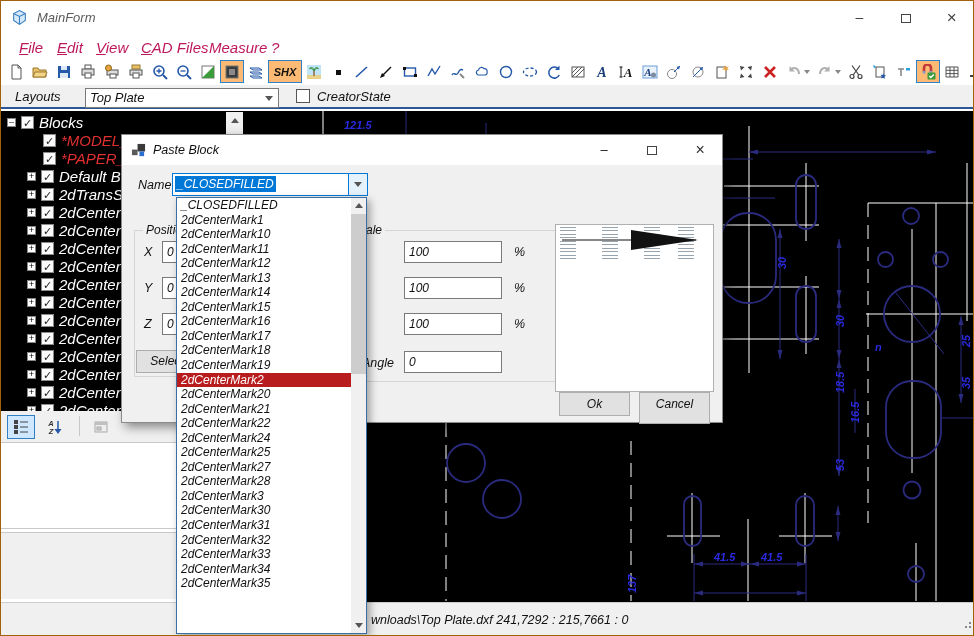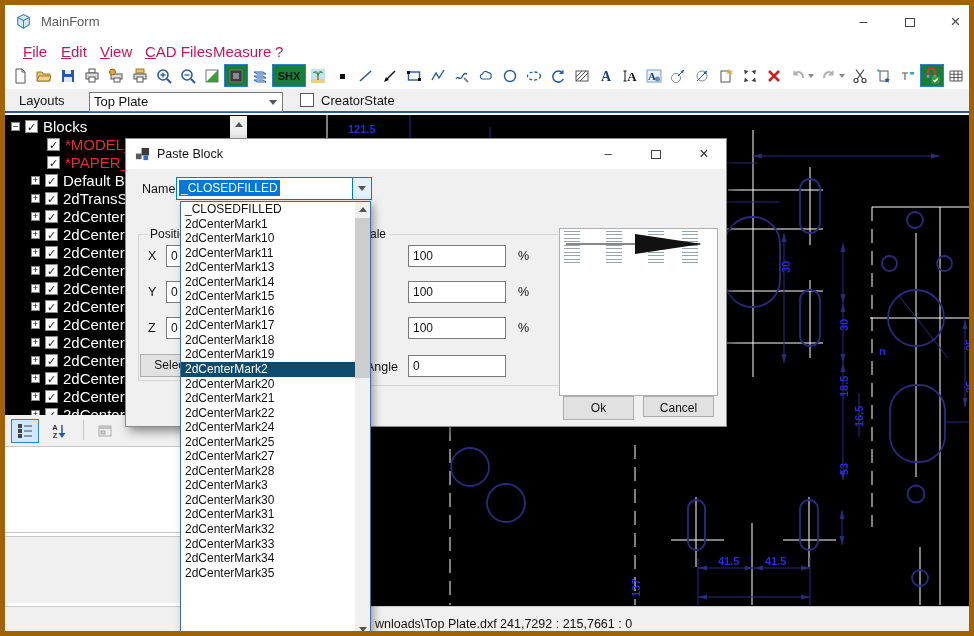--- a/index.html
+++ b/index.html
@@ -1,32 +1,32 @@
 <!DOCTYPE html>
 <html><head>
 <meta charset="utf-8">
 <style>
   html,body{margin:0;padding:0;background:#9aa0a6;font-family:"Liberation Sans","DejaVu Sans",sans-serif;}
   *{box-sizing:border-box;}
-  .win{position:relative;width:974px;height:636px;background:#fff;border:5px solid #a16207;overflow:hidden;}
+  .win{position:relative;width:974px;height:636px;background:#fff;border:1px solid #a16207;overflow:hidden;font-style:italic;}
   .abs{position:absolute;}
   
   .titlebar{position:absolute;left:0;top:0;width:100%;height:33px;background:#fff;}
   .title-text{position:absolute;left:36px;top:9px;font-size:13px;color:#5a5a5a;}
   .wbtn{position:absolute;top:0;width:45px;height:33px;text-align:center;line-height:33px;color:#444;font-size:14px;}
   .maxbox{display:inline-block;width:10px;height:9px;border:1px solid #444;vertical-align:middle;}
   
   .menubar{position:absolute;left:0;top:33px;width:100%;height:24px;background:#fff;font-size:15px;color:#be185d;}
   .mitem{position:absolute;top:3px;padding:2px 4px;}
   .fl::first-letter{text-decoration:underline;}
   
   .toolbar{position:absolute;left:0;top:57px;width:100%;height:27px;background:#fff;display:flex;align-items:center;padding-left:3px;}
   .tb{width:24px;height:23px;display:flex;align-items:center;justify-content:center;flex:0 0 auto;}
   .tb.wide{width:34px;font-size:11px;font-weight:bold;color:#111;}
-  .tb.pressed{background:#15803d;border:1px solid #2f80c7;}
+  .tb.pressed{background:#fdba74;border:1px solid #2f80c7;}
   .tb.withdrop{width:31px;}
   .dropcaret{width:0;height:0;border-left:3px solid transparent;border-right:3px solid transparent;border-top:4px solid #888;margin-left:2px;}
   
   .layoutsbar{position:absolute;left:0;top:84px;width:100%;height:24px;background:#f0f0f0;border-bottom:2px solid #2b5797;}
   .lbl{font-size:13px;color:#111;}
   .combo{position:absolute;left:84px;top:3px;width:194px;height:20px;background:#fff;border:1px solid #7a7a7a;font-size:13px;padding:1px 4px;color:#111;}
   .combo .chev{position:absolute;right:5px;top:7px;}
   .chev{width:0;height:0;border-left:4px solid transparent;border-right:4px solid transparent;border-top:5px solid #555;}
   .chevup{width:0;height:0;border-left:4px solid transparent;border-right:4px solid transparent;border-bottom:5px solid #555;}
   .cbx{position:absolute;width:14px;height:14px;border:1px solid #555;background:#fff;}
@@ -65,21 +65,21 @@
   .glabel{position:absolute;top:-8px;left:8px;background:#f0f0f0;padding:0 3px;font-size:12px;color:#111;}
   .btn{position:absolute;background:#e1e1e1;border:1px solid #adadad;font-size:12px;color:#111;text-align:center;}
   .namecombo{position:absolute;left:50px;top:38px;width:196px;height:23px;background:#fff;border:1px solid #0078d7;}
   .namecombo .sel{position:absolute;left:2px;top:2px;background:#0078d7;color:#fff;font-size:12px;padding:1px 2px;}
   .namecombo .cbtnzone{position:absolute;right:0;top:0;width:19px;height:100%;background:#e5f1fb;border-left:1px solid #0078d7;display:flex;align-items:center;justify-content:center;}
   .preview{position:absolute;left:433px;top:89px;width:159px;height:168px;background:#fff;border:1px solid #b0b0b0;}
   
   .ddwrap{position:absolute;left:175px;top:196px;width:191px;height:437px;background:#fff;border:1px solid #3b6ea5;z-index:50;box-shadow:3px 3px 8px rgba(0,0,0,.35);}
   .ddlist{position:absolute;left:0;top:0;width:174px;height:100%;overflow:hidden;}
   .ddlist .item{height:14.56px;line-height:14.4px;font-size:12px;color:#111;padding-left:4px;white-space:nowrap;overflow:hidden;}
-  .ddlist .item.selected{background:#0c4a6e;color:#fff;}
+  .ddlist .item.selected{background:#b91c1c;color:#fff;}
   .ddscroll{position:absolute;right:0;top:0;width:15px;height:100%;background:#f0f0f0;}
   .ddthumb{position:absolute;left:0;top:16px;width:15px;height:160px;background:#cdcdcd;}
   svg{display:block;}
 </style>
 </head>
 <body>
 
 <div class="win">
 
   <div class="titlebar">
@@ -616,29 +616,30 @@
           <rect x="4" y="12" width="16" height="1" fill="#97a3ad"></rect>
           <rect x="4" y="9" width="16" height="1" fill="#97a3ad"></rect>
           <rect x="4" y="5" width="16" height="1" fill="#97a3ad"></rect>
           <rect x="4" y="2" width="16" height="1" fill="#97a3ad"></rect>
         <line x1="6" y1="15" x2="140" y2="15" stroke="#111" stroke-width="1.2"></line>
         <path d="M75 5L142 15 75 25z" fill="#111"></path>
       </svg>
     </div>
 
     <span class="btn" style="left:437px;top:257px;width:71px;height:24px;line-height:22px;">Ok</span>
-    <span class="btn" style="left:517px;top:257px;width:71px;height:21px;line-height:22px;">Cancel</span>
+    <span class="btn" style="left:517px;top:257px;width:71px;height:32px;line-height:22px;">Cancel</span>
   </div>
 
   <div class="ddwrap">
     <div class="ddlist">
         <div class="item">_CLOSEDFILLED</div>
         <div class="item">2dCenterMark1</div>
         <div class="item">2dCenterMark10</div>
         <div class="item">2dCenterMark11</div>
+        <div class="item">2dCenterMark12</div>
         <div class="item">2dCenterMark13</div>
         <div class="item">2dCenterMark14</div>
         <div class="item">2dCenterMark15</div>
         <div class="item">2dCenterMark16</div>
         <div class="item">2dCenterMark17</div>
         <div class="item">2dCenterMark18</div>
         <div class="item">2dCenterMark19</div>
         <div class="item selected">2dCenterMark2</div>
         <div class="item">2dCenterMark20</div>
         <div class="item">2dCenterMark21</div>

